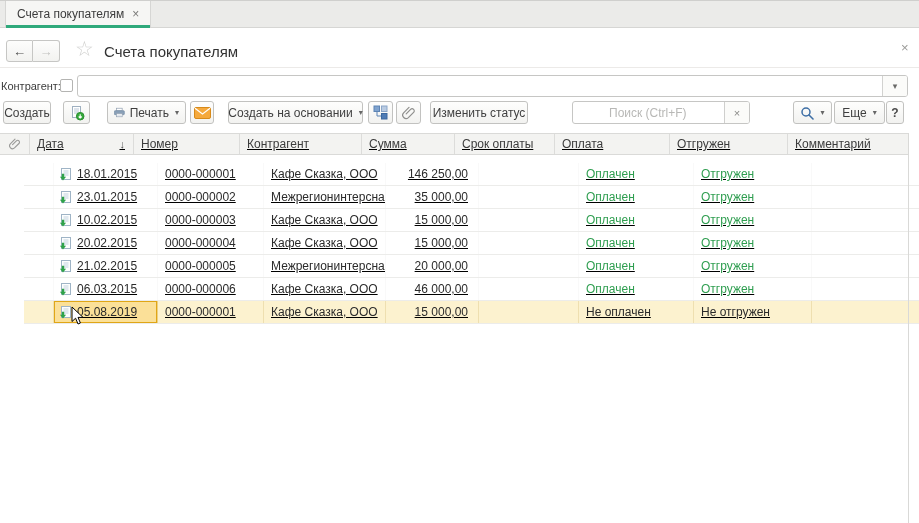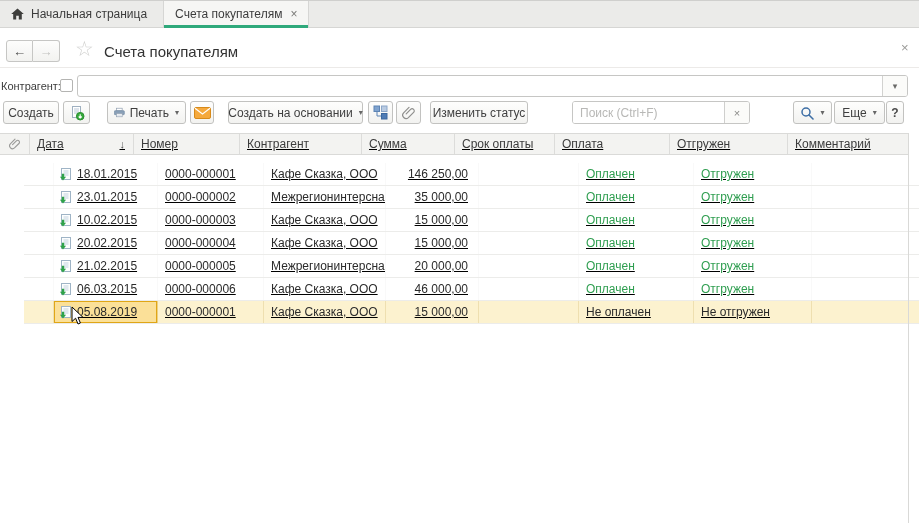--- a/index.html
+++ b/index.html
@@ -34,30 +34,30 @@
                border:1px solid #c6c6c4;border-radius:3px;background:#fff;display:flex;}
   .filter-input{flex:1;border:none;outline:none;padding:0 6px;font:12px "Liberation Sans",sans-serif;background:transparent;}
   .filter-dd{width:24px;border-left:1px solid #d2d2d0;display:flex;align-items:center;justify-content:center;
              color:#6a6a68;font-size:9px;background:#fbfbf9;border-radius:0 2px 2px 0;}
 
   
   .tbtn{position:absolute;top:101px;height:23px;box-sizing:border-box;border:1px solid #c2c2c0;border-radius:3px;
         background:linear-gradient(#fefefd,#f2f2f0);display:flex;align-items:center;justify-content:center;
         font-size:12px;color:#3f3f3f;gap:5px;padding:0 6px;white-space:nowrap;}
   .dd{font-size:8px;color:#666;margin-left:1px;}
-  .btn-create{left:3px;width:56px;}
+  .btn-create{left:3px;width:48px;}
   .btn-copy{left:63px;width:27px;padding:0;}
   .btn-print{left:107px;width:79px;}
   .btn-mail{left:190px;width:24px;padding:0;}
   .btn-based{left:228px;width:135px;}
   .btn-linked{left:368px;width:25px;padding:0;}
   .btn-attach{left:396px;width:25px;padding:0;}
   .btn-status{left:430px;width:98px;}
   .searchbox{position:absolute;left:572px;top:101px;width:178px;height:23px;box-sizing:border-box;
-             border:1px solid #c6c6c4;border-radius:3px;background:#fff;display:flex;overflow:hidden;}
+             border:1px solid #c6c6c4;border-radius:3px;background:#fff;display:flex;overflow:hidden;padding-left:29px;}
   .search-input{flex:1;border:none;outline:none;padding:0 7px;font:12px "Liberation Sans",sans-serif;min-width:0;}
   .search-input::placeholder{color:#b8b8b6;}
   .search-clear{width:24px;border-left:1px solid #cfcfcd;display:flex;align-items:center;justify-content:center;
                 color:#8a8a88;font-size:11px;background:#fbfbf9;}
   .btn-searchdd{left:793px;width:39px;}
   .btn-more{left:834px;width:51px;}
   .btn-help{left:886px;width:18px;padding:0;font-weight:bold;color:#4a4a4a;}
 
   
   .tgrid{display:grid;grid-template-columns:30px 104px 106px 122px 93px 100px 115px 118px 1fr;text-decoration:underline;}
@@ -86,26 +86,20 @@
   .right-line{position:absolute;left:908px;top:133px;width:1px;height:390px;background:#d9d9d7;}
 
   .cursor{position:absolute;left:71px;top:306px;z-index:10;}
 </style>
 </head>
 <body>
 
 <div class="screen">
 
   <div class="tabbar">
-    <div class="tab tab-home">
-      <svg width="13" height="12" viewBox="0 0 13 12">
-          <path d="M6.5 .5 12.8 6 H10.8 V11.5 H7.8 V7.8 H5.2 V11.5 H2.2 V6 H.2 Z" fill="#3e3e3c"></path>
-        </svg>
-      <span>Начальная страница</span>
-    </div>
     <div class="tab tab-active">
       <span>Счета покупателям</span>
       <span class="tab-close">×</span>
       <div class="tab-underline"></div>
     </div>
   </div>
 
   <div class="nav-group">
     <div class="nav-btn back">
         <span>←</span>

